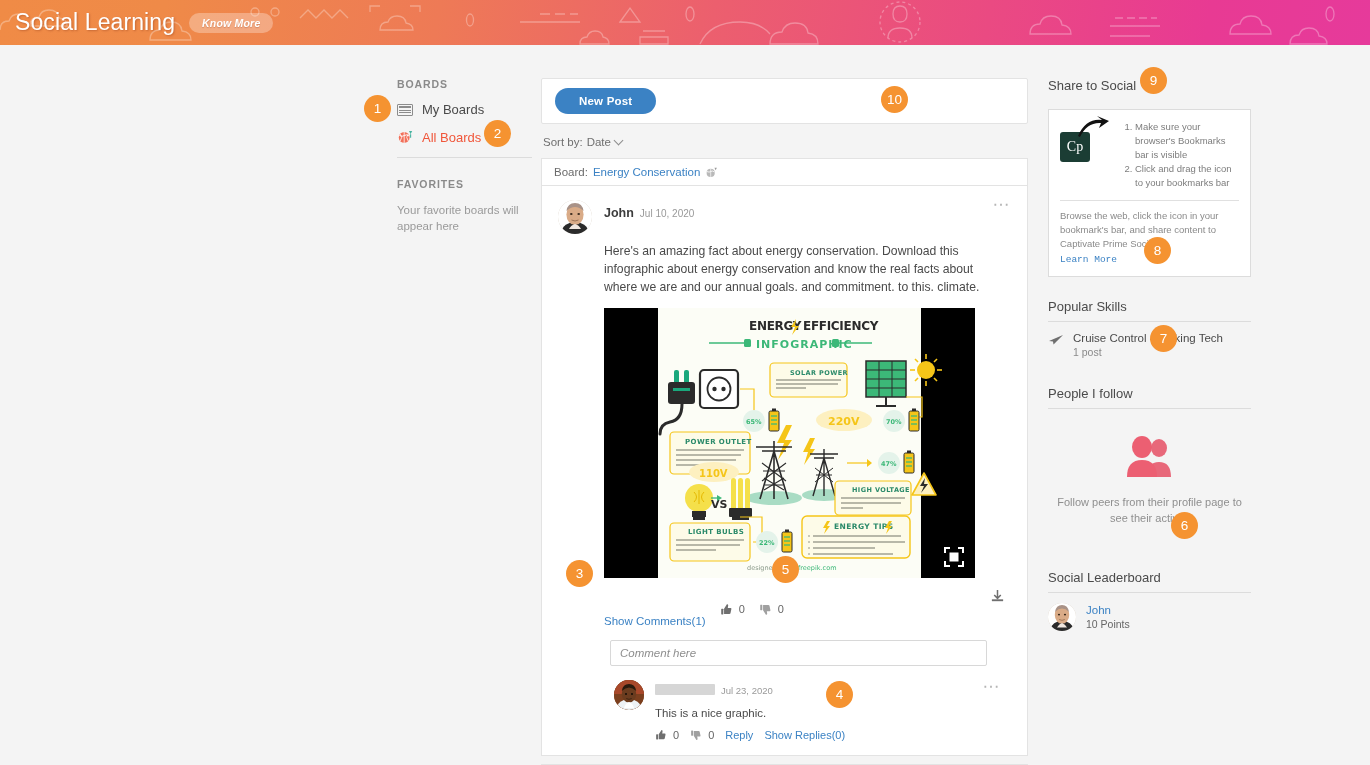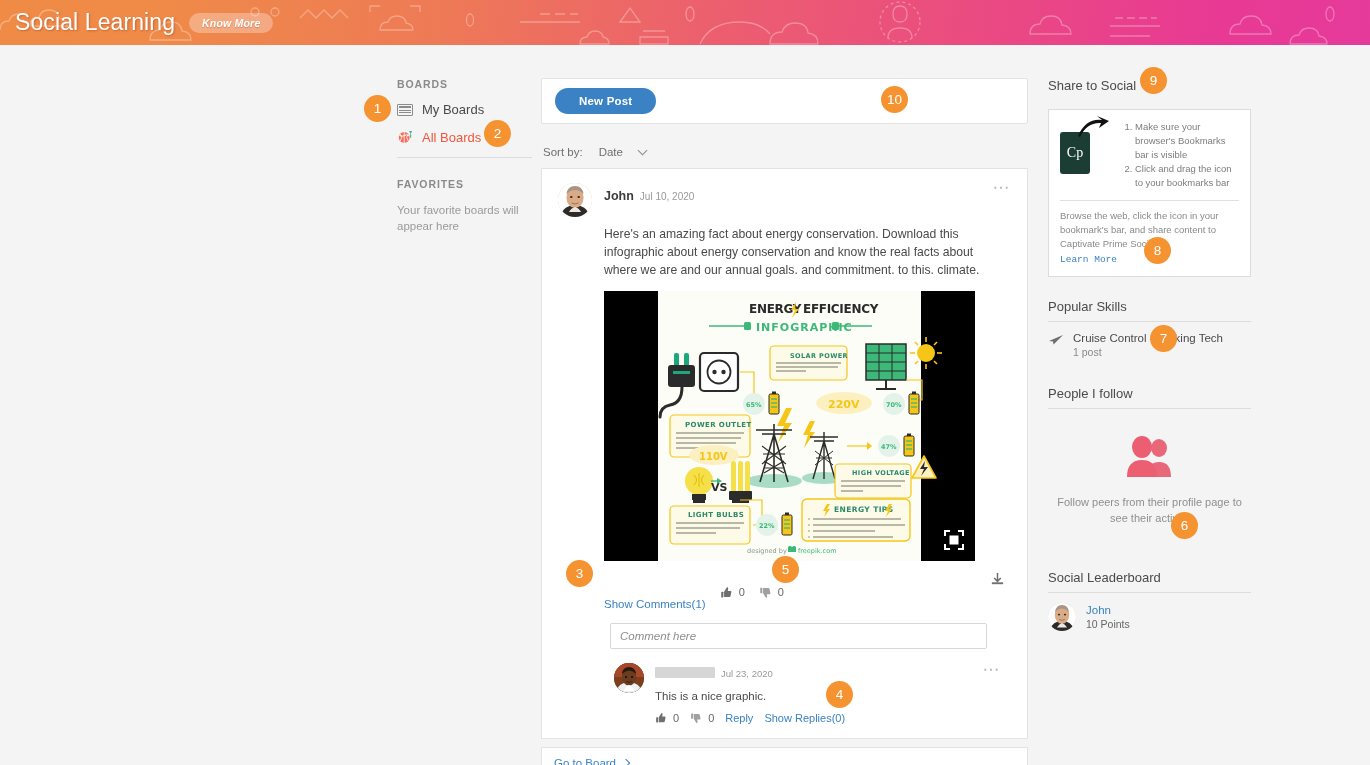--- a/index.html
+++ b/index.html
@@ -74,22 +74,22 @@
     position: relative;
   }
   .composer-text { font-size: 12.5px; color: #54585c; flex: 1; }
   .new-post-btn {
     background: #3b82c4; color: #fff; font-size: 11.5px; font-weight: bold;
     border: none; border-radius: 14px; padding: 7px 24px; cursor: pointer;
     letter-spacing: .2px;
   }
 
   .sortby {
-    font-size: 11.5px; color: #6f6f6f; margin: 22px 0 10px 2px;
-    display: flex; align-items: center; gap: 16px; cursor: pointer;
+    font-size: 11.5px; color: #6f6f6f; margin: 12px 0 10px 2px;
+    display: flex; align-items: center; gap: 4px; cursor: pointer;
   }
   .chev-down {
     display:inline-block; width:7px; height:7px;
     border-right:1.4px solid #8d8d8d; border-bottom:1.4px solid #8d8d8d;
     transform: rotate(45deg); margin-bottom:3px;
   }
 
   .board-bar {
     background:#fff; border:1px solid #e3e3e3; border-bottom:none;
     height: 27px; display:flex; align-items:center; gap:5px; padding: 0 12px;
@@ -160,21 +160,21 @@
   .sec-title { font-size:13px; color:#4a4a4a; padding-bottom:7px; }
   .sec-rule { border-bottom:1px solid #dcdcdc; }
   .sec-head { position:relative; }
 
   .social-card {
     border:1px solid #dcdcdc; background:#fff; margin-top:9px; padding:10px 11px 11px 11px;
   }
   .sc-top { display:flex; gap:10px; }
   .cp-block { width:54px; flex:none; position:relative; padding-top:12px; }
   .cp-icon {
-    width:30px; height:42px; background:#1b3d34; border-radius:3px;
+    width:30px; height:30px; background:#1b3d34; border-radius:3px;
     color:#fff; font-size:14px; display:flex; align-items:center; justify-content:center;
     font-family:"Liberation Serif", serif;
   }
   .cp-arrow { position:absolute; left:16px; top:-4px; }
   .sc-steps { font-size:9.5px; color:#7d7d7d; line-height:14px; flex:1; }
   .sc-steps li { margin-left:11px; }
   .sc-rule { border-top:1px solid #e0e0e0; margin:10px 0 8px 0; }
   .sc-desc { font-size:9.5px; color:#8a8a8a; line-height:14px; }
   .sc-learn { font-size:9.5px; color:#3b82c4; margin-top:3px; cursor:pointer;font-family:Liberation Mono, monospace; }
 
@@ -269,20 +269,30 @@
     <div class="composer">
       <button class="new-post-btn">New Post</button>
     </div>
 
     <div class="sortby">
       <span>Sort by:</span>
       <span>Date</span>
       <span class="chev-down"></span>
     </div>
 
+    <div class="board-bar">
+      <span>Board:</span>
+      <span class="board-link">Energy Conservation</span>
+      <svg width="13" height="13" viewBox="0 0 16 16">
+        <circle cx="7" cy="8.5" r="5" fill="#b9b9b9"></circle>
+        <path d="M2.3 6.8 q3 1.4 4.8 0 q2-1.4 4.4 .4" stroke="#fff" stroke-width="1" fill="none"></path>
+        <path d="M7 3.5 v10" stroke="#fff" stroke-width=".8"></path>
+        <path d="M11.6 2.2 l1.5 3 l1.5-3 z" fill="#9a9a9a"></path>
+      </svg>
+    </div>
 
     <div class="post-card">
       <div class="post-head">
         <div class="avatar">
           <svg viewBox="0 0 34 34" width="34" height="34">
             <rect width="34" height="34" fill="#ffffff"></rect>
             <ellipse cx="17" cy="31" rx="13" ry="9" fill="#2b2b2b"></ellipse>
             <ellipse cx="17" cy="14.5" rx="8.6" ry="10.5" fill="#d9ab87"></ellipse>
             <path d="M8.5 11 q1-8 8.5-8 q7.5 0 8.5 8 q-4-4-8.5-4 q-4.5 0-8.5 4z" fill="#a99287"></path>
             <ellipse cx="13.3" cy="14" rx="1.3" ry="1" fill="#3a2a1d"></ellipse>

